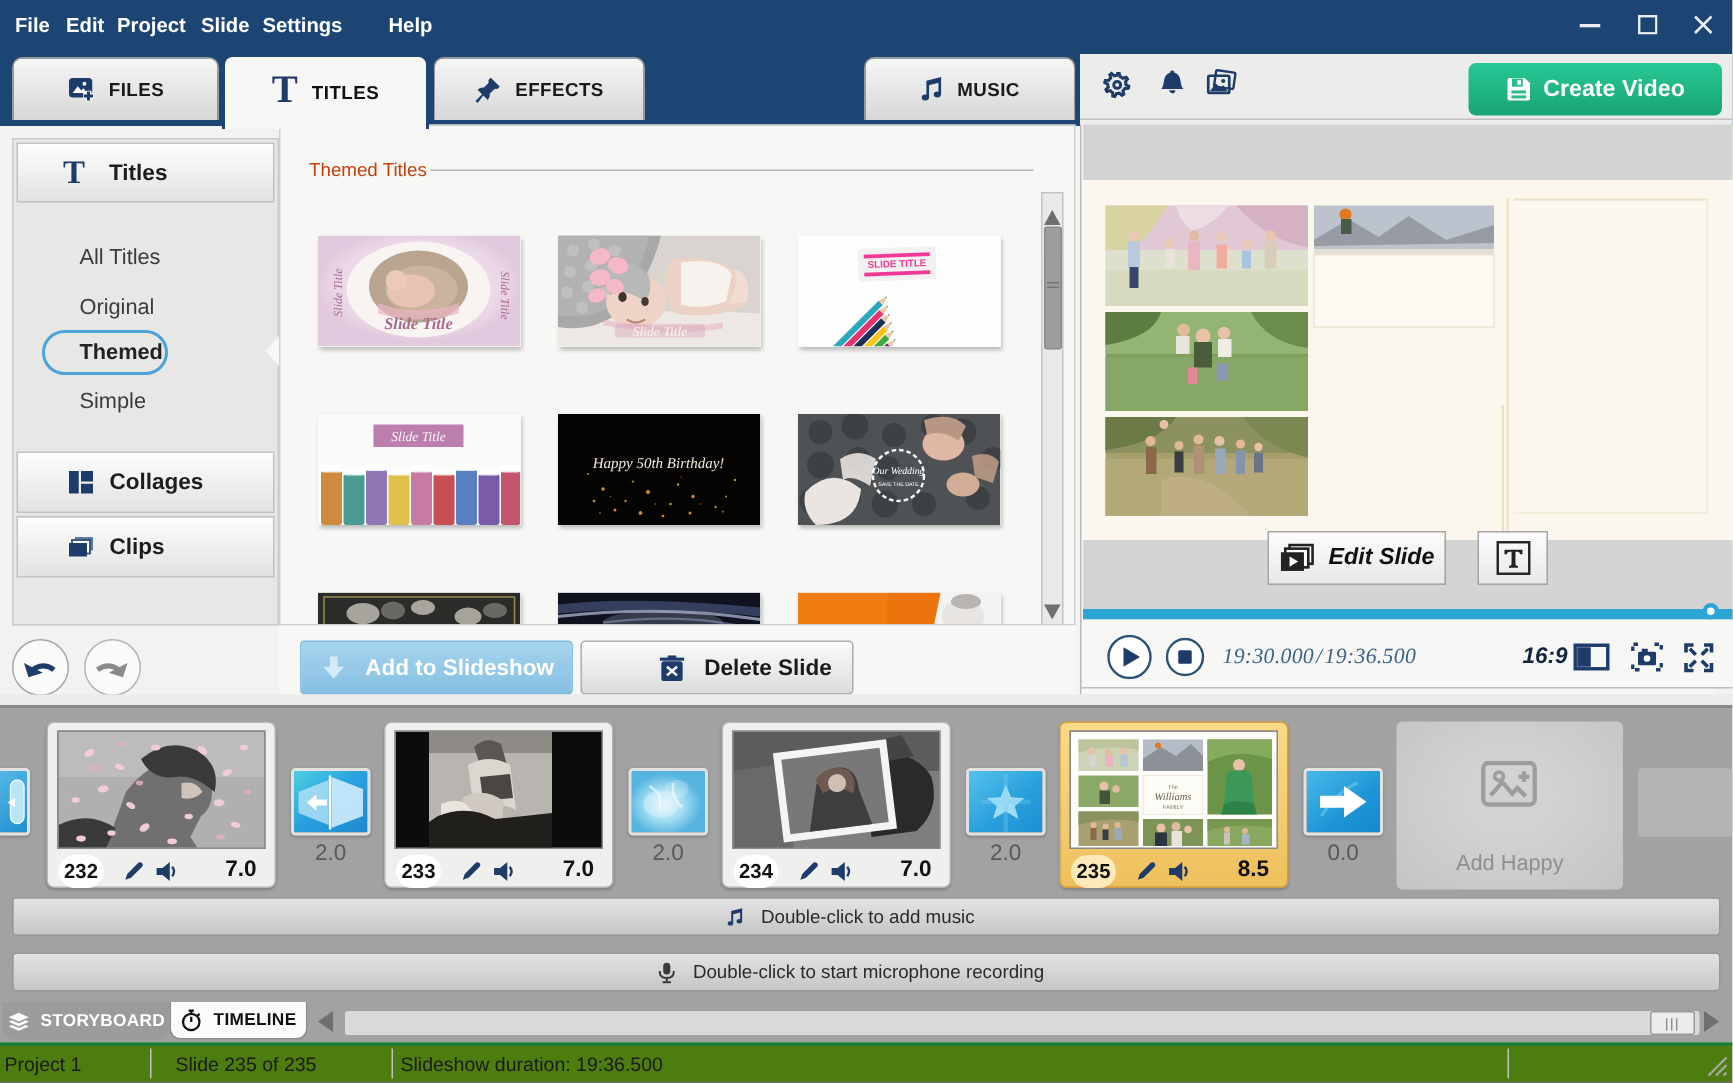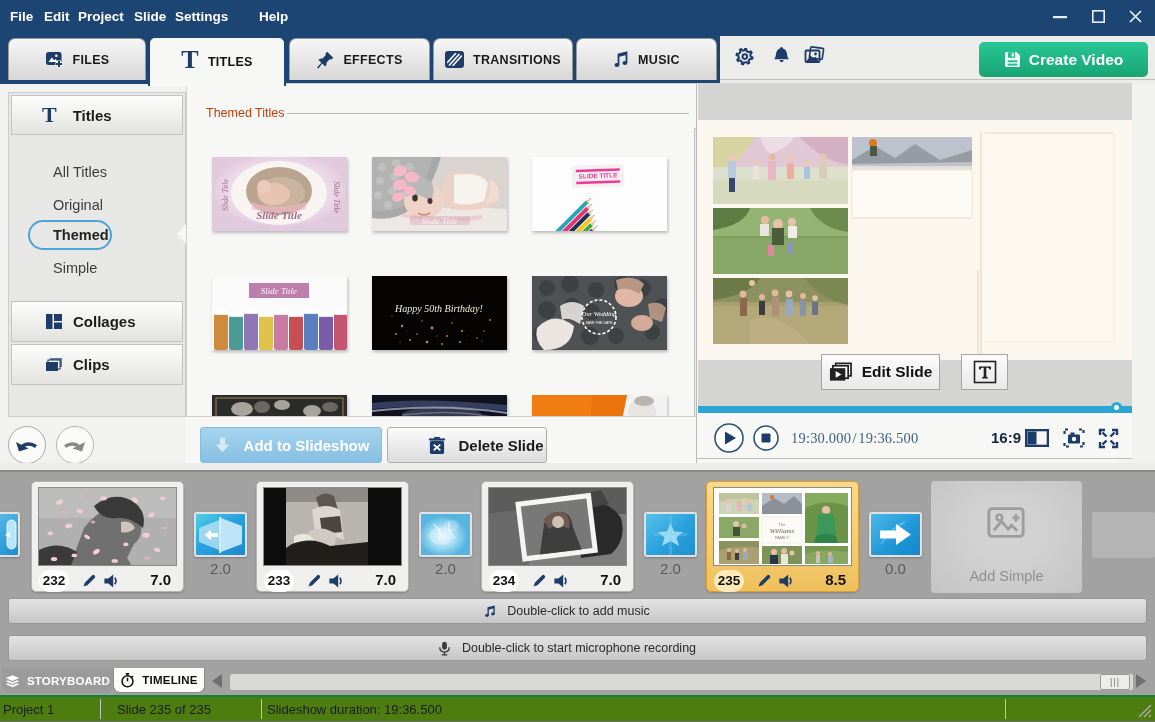--- a/index.html
+++ b/index.html
@@ -19,21 +19,21 @@
 #main { left:0; top:84px; width:1155px; height:379px; background:#f2f2f0; }
 #sidebar { position:absolute; left:8px; top:8px; width:178px; height:325px; background:#e7e7e5; border:1px solid #cccccb; }
 .sbtn { position:absolute; left:2px; width:172px; background:linear-gradient(#fdfdfd,#e2e2e0); border:1px solid #c2c2c0; display:flex; align-items:center; color:#1c1c1c; font-size:15px; font-weight:bold; }
 .sitem { position:absolute; left:44px; font-size:14.5px; color:#3c3c3c; }
 #notch { position:absolute; left:177px; top:140px; width:0; height:0; border-top:10px solid transparent; border-bottom:10px solid transparent; border-right:9px solid #f7f7f5; z-index:3;}
 #content { position:absolute; left:186px; top:-1px; width:531px; height:334px; background:#f7f7f5; border:1px solid #d0d0ce; overflow:hidden; }
 #belowcontent { position:absolute; left:186px; top:333px; width:531px; height:47px; background:#f7f7f5; }
 
 .thumb { position:absolute; width:135px; height:74px; box-shadow:1px 2px 3px rgba(0,0,0,0.25); overflow:hidden; }
 
-#rightpanel { position:absolute; left:696px; top:-1px; width:423px; height:380px; background:#f7f7f5; border-left:1px solid #b9b9b9; }
+#rightpanel { position:absolute; left:720px; top:-1px; width:423px; height:380px; background:#f7f7f5; border-left:1px solid #b9b9b9;font-style:italic; }
 #pv-graytop { position:absolute; left:1px; top:0px; width:434px; height:37px; background:#d4d4d3; }
 #pv-slide { position:absolute; left:3px; top:37px; width:432px; height:240px; background:#fbf7ee; }
 #pv-graybottom { position:absolute; left:1px; top:277px; width:434px; height:54px; background:#d4d4d3; }
 #progress { position:absolute; left:1px; top:323px; width:434px; height:7px; background:#2aa6d5; }
 #pv-ctrl { position:absolute; left:1px; top:330px; width:434px; height:45px; background:#f7f7f5; }
 
 #lightstrip { left:0; top:463px; width:1155px; height:7px; background:#ececea; }
 #timeline { left:0; top:470px; width:1155px; height:225px; background:#a2a2a2; border-top:2px solid #898989; }
 .slidecard { position:absolute; top:9px; width:153px; height:111px; background:#efefed; border:1px solid #b5b5b5; border-radius:5px; box-shadow:0 1px 2px rgba(0,0,0,0.2); }
 .slidecard .sthumb { position:absolute; left:6px; top:5px; width:139px; height:79px; border:1px solid #8a8a8a; overflow:hidden; background:#888; }
@@ -215,23 +215,20 @@
   </div>
 </div>
 <div class="abs" id="tabrow">
   <div class="tab" style="left:8px; width:138px;"><svg class="ic" width="19" height="18" viewBox="0 0 19 18">
         <use href="#d-filesic"></use>
       </svg>FILES</div>
   <div class="tab active" style="left:148px; width:138px;"><span style="font-family:'Liberation Serif',serif; font-weight:bold; font-size:26px; color:#1e3c69; margin-top:-4px;">T</span>TITLES</div>
   <div class="tab" style="left:289px; width:141px;"><svg class="ic" width="18" height="18" viewBox="0 0 18 18">
         <use href="#d-pin"></use>
       </svg>EFFECTS</div>
-  <div class="tab" style="left:433px; width:140px;"><svg class="ic" width="19" height="17" viewBox="0 0 19 17">
-        <use href="#d-transic"></use>
-      </svg>TRANSITIONS</div>
   <div class="tab" style="left:576px; width:141px;"><svg class="ic" width="16" height="17" viewBox="0 0 16 17">
         <use href="#d-note"></use>
       </svg>MUSIC</div>
   <div id="toolbar">
     <svg class="ic" style="position:absolute; left:15px; top:10px;" width="20" height="20" viewBox="0 0 20 20">
         <use href="#d-gear"></use>
       </svg>
     <svg class="ic" style="position:absolute; left:52px; top:10px;" width="19" height="17" viewBox="0 0 19 17">
         <use href="#d-bell"></use>
       </svg>
@@ -501,21 +498,21 @@
       </svg>
     </div>
   <div style="position:absolute; left:56px; top:342px; width:38px; height:38px; border-radius:50%; background:#fafaf8; border:1px solid #b5b5b5;">
       <svg class="ic" style="margin:12px 0 0 5px;" width="24" height="13" viewBox="0 0 24 13">
         <use href="#d-redo"></use>
       </svg>
     </div>
   <div class="bigbtn" style="left:200px; top:343px; width:182px; background:linear-gradient(#a6d4ee,#85bfe2); border-color:#85bde0; color:#fff;"><svg class="ic" width="19" height="18" viewBox="0 0 22 19">
         <use href="#d-downarr"></use>
       </svg>Add to Slideshow</div>
-  <div class="bigbtn" style="left:387px; top:343px; width:160px;padding-left:38px;"><svg class="ic" width="18" height="19" viewBox="0 0 19 19">
+  <div class="bigbtn" style="left:387px; top:343px; width:182px;padding-left:38px;"><svg class="ic" width="18" height="19" viewBox="0 0 19 19">
         <use href="#d-trash"></use>
       </svg>Delete Slide</div>
   <div id="rightpanel">
     <div id="pv-graytop"></div>
     <div id="pv-slide">
       <svg width="432" height="240">
 
         <g>
             <rect x="13" y="17" width="135" height="67" fill="#efe9df"></rect>
           <rect x="13" y="17" width="135" height="30" fill="#e0c9d4"></rect>
@@ -871,21 +868,21 @@
 <rect width="49" height="41" fill="url(#bgr4)"></rect>
 <path d="M10 30 Q20 14 34 8" stroke="#7fd0f0" stroke-width="2" opacity="0.5" fill="none"></path>
 <path d="M9 16.5 L25 16.5 L25 10 L40 20.5 L25 31 L25 24.5 L9 24.5 Z" fill="#ffffff"></path>
 </svg></div>
   <div class="translabel" style="left:867px;">0.0</div>
   <div style="position:absolute; left:1092px; top:40px; width:63px; height:46px; background:#b4b4b4; border-radius:3px;"></div>
     <div id="addphoto">
       <svg class="ic" style="position:absolute; left:56px; top:26px;" width="38" height="31" viewBox="0 0 34 28">
         <use href="#d-addph"></use>
       </svg>
-      <div class="aptxt">Add Simple</div>
+      <div class="aptxt">Add Happy</div>
     </div>
 </div>
 <div class="abs dockbar" style="top:598px;"><svg class="ic" width="14" height="15" viewBox="0 0 16 17" style="transform:scale(0.85)">
       <use href="#d-note"></use>
     </svg>Double-click to add music</div>
 <div class="abs dockbar" style="top:635px;"><svg class="ic" width="15" height="15" viewBox="0 0 19 19">
       <use href="#d-mic"></use>
     </svg>Double-click to start microphone recording</div>
 <div class="abs" id="bottombar">
   <div class="btab" style="left:2px; width:111px; background:#9b9b9b; color:#fff;"><svg class="ic" width="15" height="14" viewBox="0 0 18 16">

